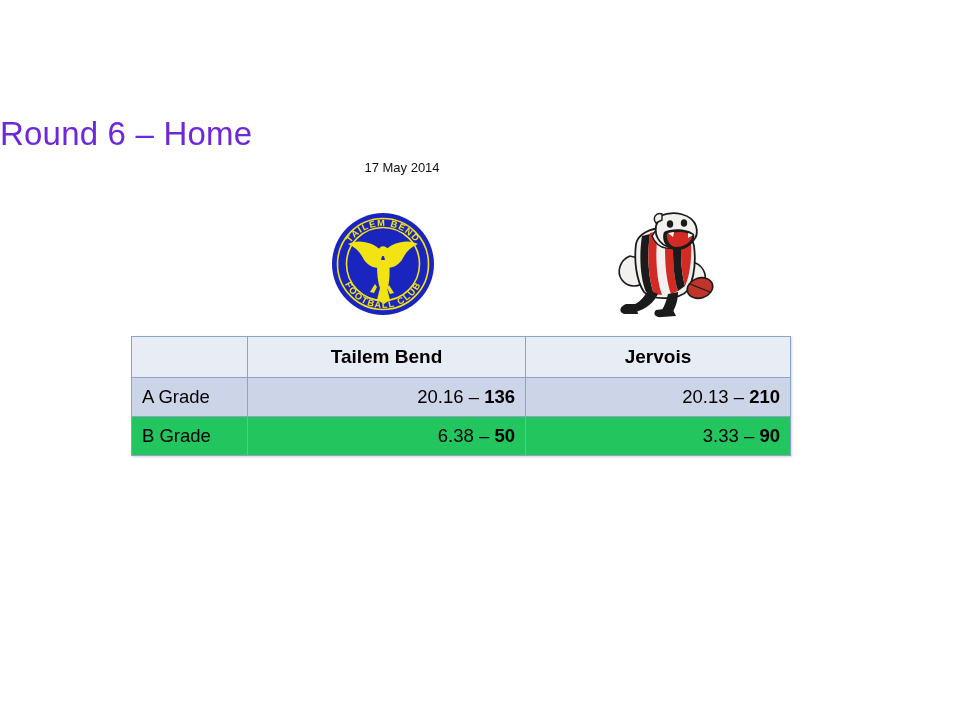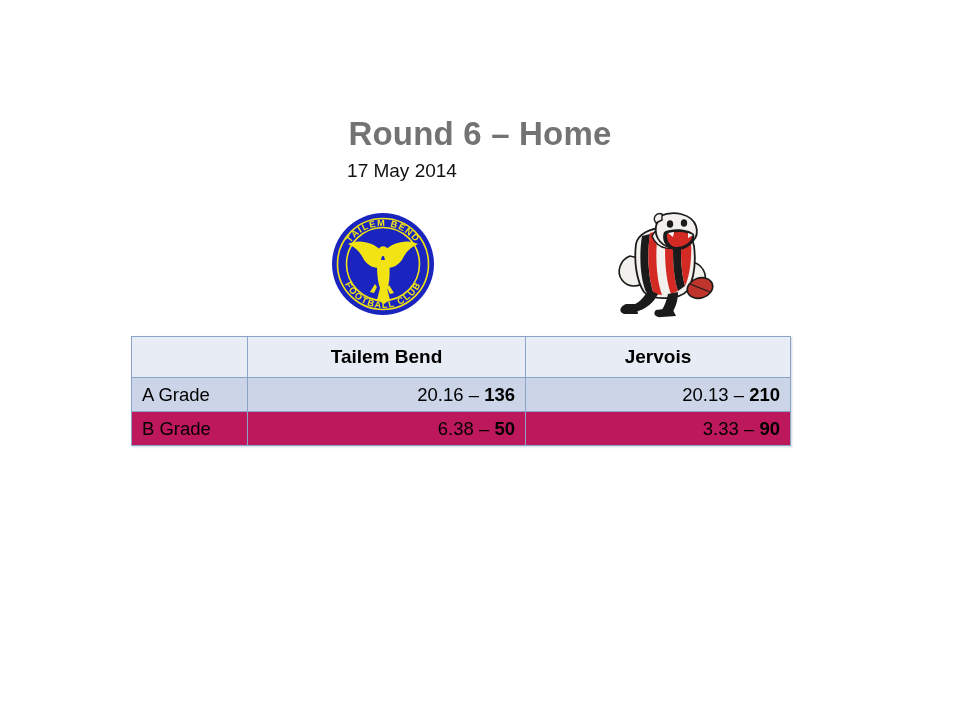--- a/index.html
+++ b/index.html
@@ -14,34 +14,33 @@
     overflow: hidden;
     position: relative;
   }
 
   
   .slide-title {
     position: absolute;
     left: 0;
     top: 116px;
     width: 960px;
-    text-align: center;
     font-size: 33px;
-    font-weight: bold;
-    color: #737373;
+    font-weight: normal;
+    color: #6d28d9;
     letter-spacing: 0.2px;
     line-height: 1.12;
   }
   .slide-subtitle {
     position: absolute;
     left: 0;
     top: 160px;
     width: 804px;
     text-align: center;
-    font-size: 19px;
+    font-size: 13px;
     font-weight: normal;
     color: #111111;
     line-height: 1.2;
   }
 
   
   .logo-row {
     position: absolute;
     left: 0;
     top: 204px;
@@ -78,21 +77,21 @@
     table-layout: fixed;
     box-shadow: 1px 1px 2px rgba(120,135,160,0.35);
   }
   table.score-table col.c-label { width: 116px; }
   table.score-table col.c-home  { width: 278px; }
   table.score-table col.c-away  { width: 265px; }
 
   table.score-table th,
   table.score-table td {
     border: 1px solid #8aa4c8;
-    height: 34px;
+    height: 39px;
     font-size: 18.5px;
     color: #000000;
     padding: 0 10px;
     vertical-align: middle;
     box-sizing: border-box;
   }
 
   
   tr.head-row th {
     background: #e7ecf5;
@@ -100,21 +99,21 @@
     text-align: center;
     font-size: 19px;
     height: 41px;
   }
   tr.head-row th.corner {
     background: #e7ecf5;
   }
 
   
   tr.band-dark td { background: #ccd5e7; }
-  tr.band-light td { background: #be185d; }
+  tr.band-light td { background: #22c55e; }
 
   td.row-label {
     text-align: left;
     font-weight: normal;
     padding-left: 11px;
   }
   td.score-cell {
     text-align: right;
     white-space: nowrap;
   }

